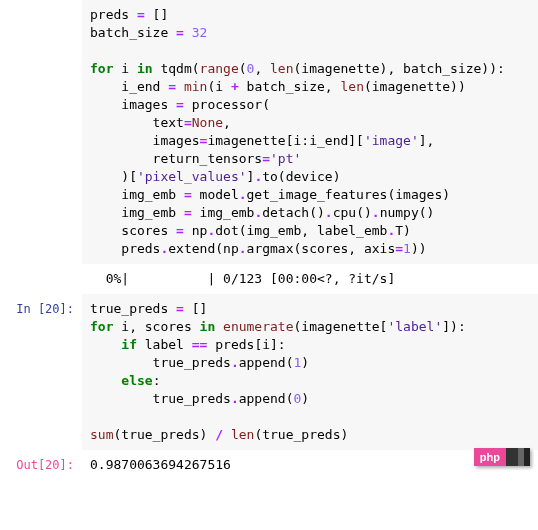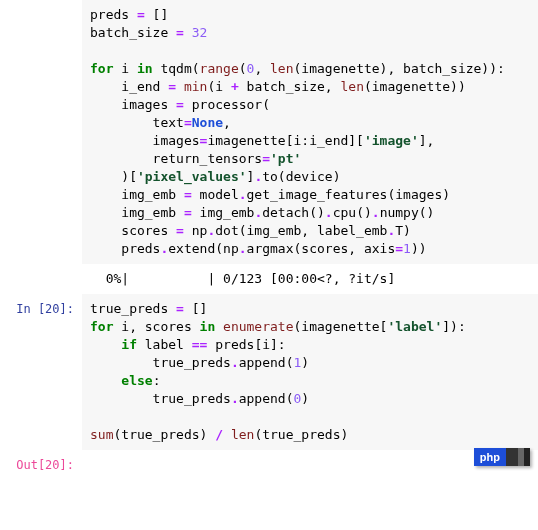--- a/index.html
+++ b/index.html
@@ -37,33 +37,33 @@
   pre {
     margin: 0;
     white-space: pre;
     font-family: inherit;
   }
   
   .op { color: #AA22FF; font-weight: bold; } 
   .kw { color: #008000; font-weight: bold; } 
   .bi { color: #7f1d1d; }                     
   .nm { color: #8b5cf6; }                     
-  .st { color: #14532d; font-weight: bold; }                     
-  .nn { color: #1d4ed8; font-weight: bold; }  
+  .st { color: #4c1d95; }                     
+  .nn { color: #7f1d1d; font-weight: normal; }  
   .logo {
     position: absolute;
     right: 8px;
     bottom: 14px;
     display: flex;
     height: 18px;
     box-shadow: 2px 2px 3px rgba(0,0,0,.3);
     font-family: sans-serif;
   }
   .logo .red {
-    background: #1d4ed8;
+    background: #ec4899;
     color: #fff;
     font-size: 11px;
     padding: 2px 6px;
     display:flex;
     align-items:center;
     font-weight: bold;
   }
   .logo .blk1 { width:12px; background:#333; }
   .logo .blk2 { width:6px; background:#666; }
   .logo .blk3 { width:6px; background:#222; }
@@ -110,20 +110,23 @@
 <span>        true_preds</span><span class="op">.</span><span>append(</span><span class="nm">1</span><span>)</span>
 <span>    </span><span class="kw">else</span><span>:</span>
 <span>        true_preds</span><span class="op">.</span><span>append(</span><span class="nm">0</span><span>)</span>
 
 <span class="bi">sum</span><span>(true_preds) </span><span class="op">/</span><span> </span><span class="bi">len</span><span>(true_preds)</span></pre>
   </div>
 </div>
 
 <div class="cell">
   <div class="prompt out">Out[20]:</div>
+  <div class="output-area">
+    <pre>0.9870063694267516</pre>
+  </div>
 </div>
 
 <div class="logo">
   <div class="red">php</div>
   <div class="blk1"></div>
   <div class="blk2"></div>
   <div class="blk3"></div>
 </div>
 
 </div>

